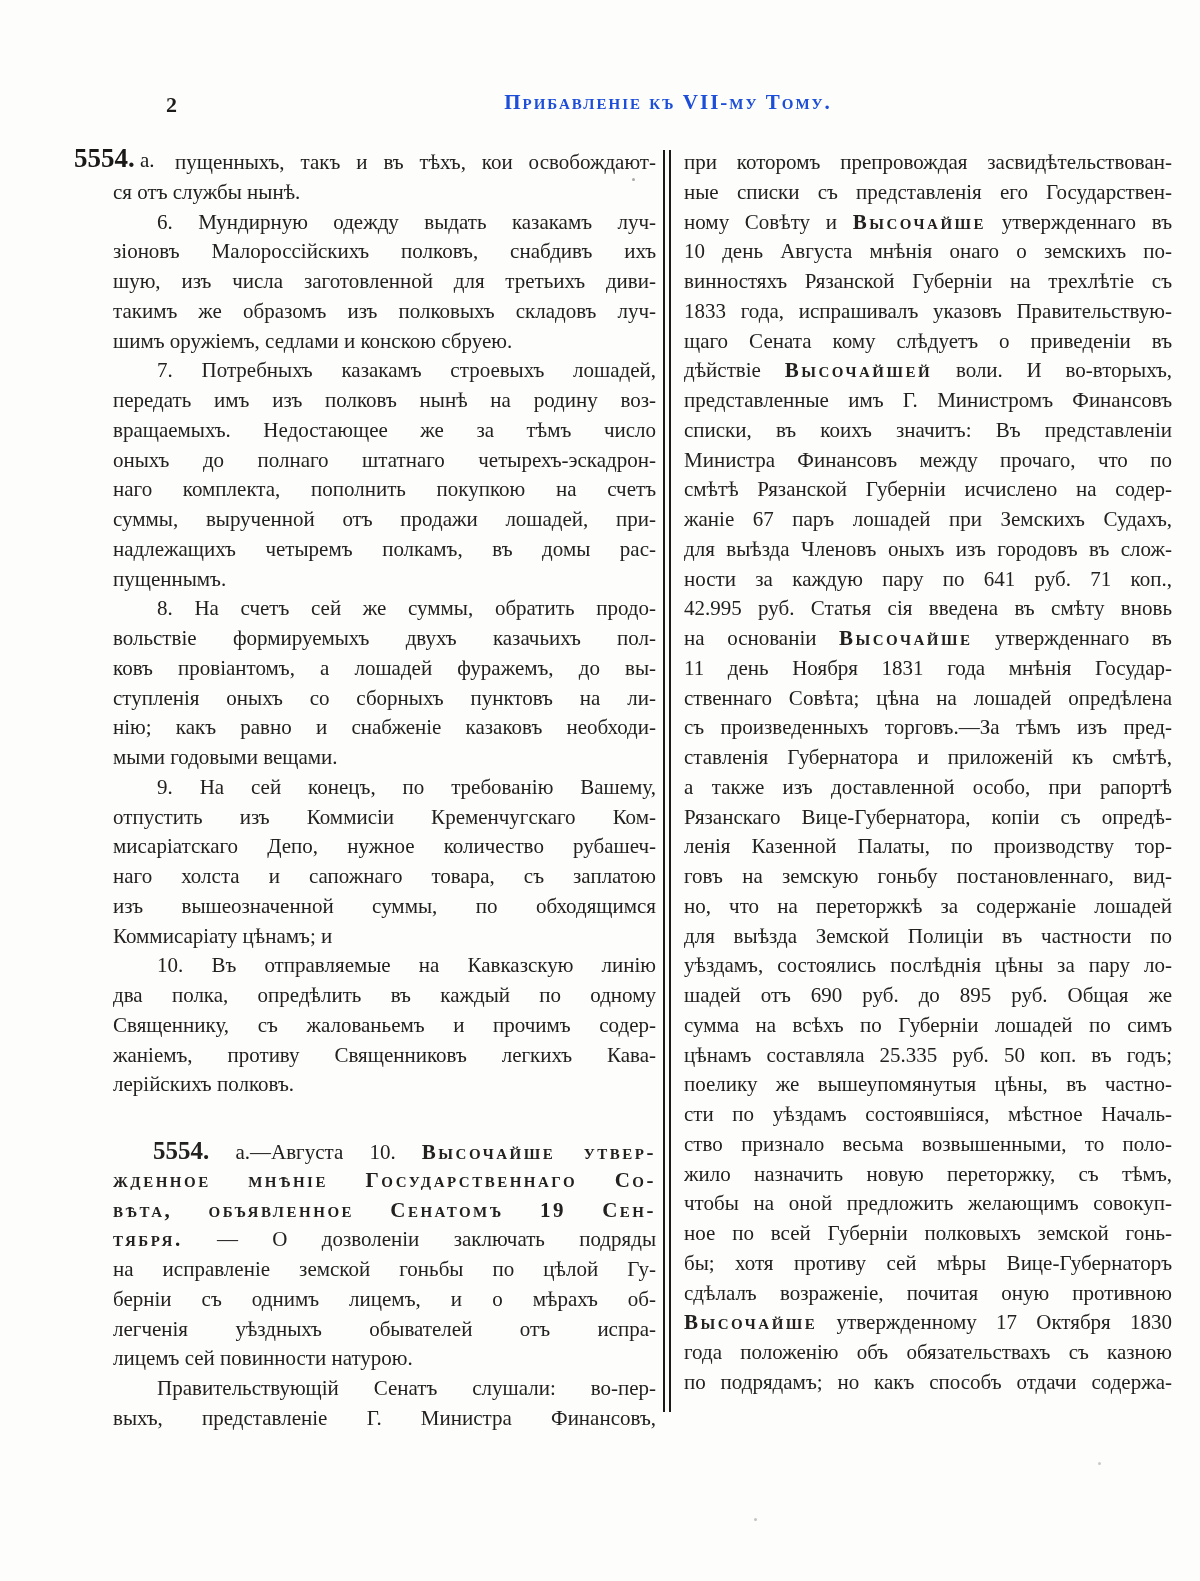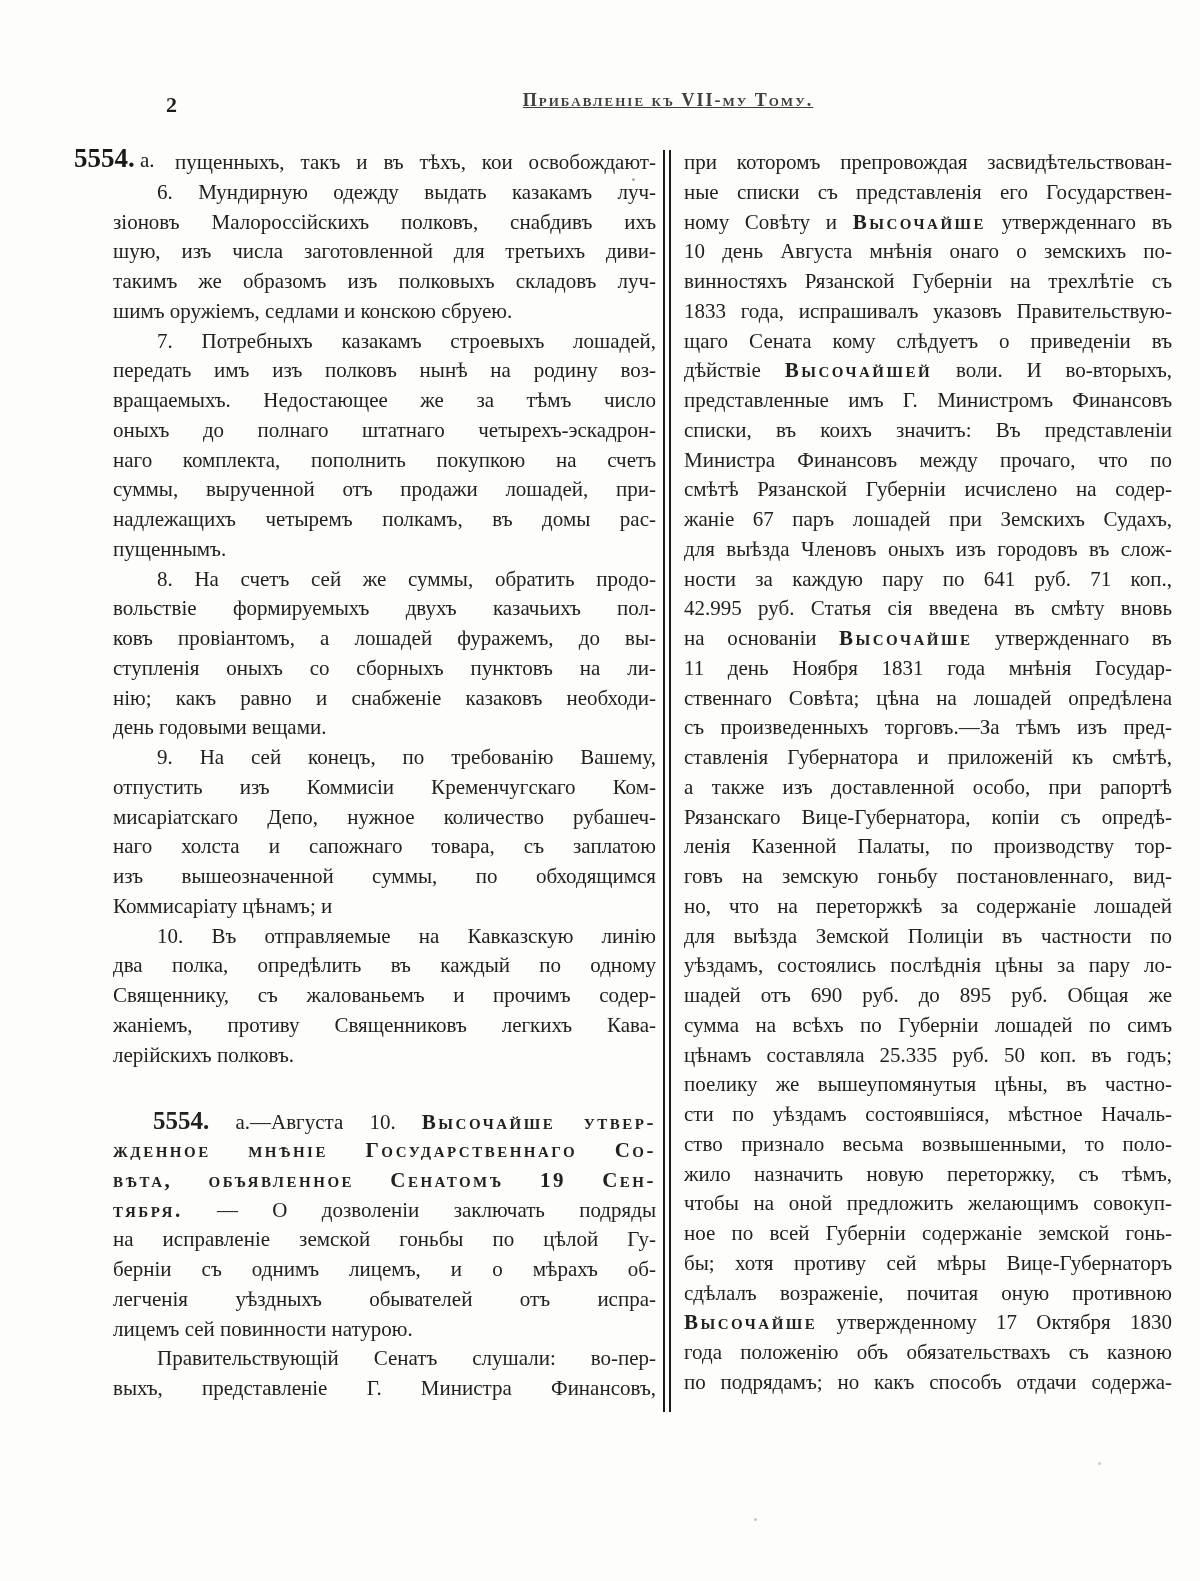--- a/index.html
+++ b/index.html
@@ -4,22 +4,22 @@
 <style>
   html,body{margin:0;padding:0;background:#fdfdfb;}
   .page{
     position:relative;width:1200px;height:1581px;background:#fdfdfb;
     font-family:"Liberation Serif","DejaVu Serif",serif;color:#232120;
     overflow:hidden;
   }
   .pagenum{position:absolute;left:166px;top:92px;font-size:22px;font-weight:bold;color:#1d1b1a;}
   .runhead{
     position:absolute;left:668px;top:90px;transform:translateX(-50%);
-    font-variant:small-caps;font-weight:bold;font-size:18px;letter-spacing:2px;
-    white-space:nowrap;color:#404040;text-decoration:underline;
+    font-variant:small-caps;font-weight:bold;font-size:21px;letter-spacing:2px;
+    white-space:nowrap;color:#1d4ed8;
   }
   .marginlab{position:absolute;left:74px;top:143px;white-space:nowrap;color:#1b1918;}
   .marginlab .num{font-weight:bold;font-size:27px;}
   .marginlab .suf{font-size:21px;}
   .col{position:absolute;top:148px;font-size:21px;line-height:29.76px;}
   #leftcol{left:113px;width:543px;}
   #rightcol{left:684px;width:488px;}
   .divider{
     position:absolute;left:663px;top:150px;height:1262px;width:4px;
     border-left:2px solid #1c1a19;border-right:2px solid #1c1a19;
@@ -38,39 +38,40 @@
 <div class="page">
 
   <div class="pagenum">2</div>
 
   <div class="runhead">Прибавленіе къ VII-му Тому.</div>
 
   <div class="marginlab"><span class="num">5554.</span><span class="suf"> а.</span></div>
 
   <div id="leftcol" class="col">
       <div class="tline" style="text-indent: 62px;"><span class="seg-p">пущенныхъ, такъ и въ тѣхъ, кои освобождают-</span></div>
+      <div class="tline end"><span class="seg-p">ся отъ службы нынѣ.</span></div>
       <div class="tline" style="text-indent: 44px;"><span class="seg-p">6. Мундирную одежду выдать казакамъ луч-</span></div>
       <div class="tline"><span class="seg-p">зіоновъ Малороссійскихъ полковъ, снабдивъ ихъ</span></div>
       <div class="tline"><span class="seg-p">шую, изъ числа заготовленной для третьихъ диви-</span></div>
       <div class="tline"><span class="seg-p">такимъ же образомъ изъ полковыхъ складовъ луч-</span></div>
       <div class="tline end"><span class="seg-p">шимъ оружіемъ, седлами и конскою сбруею.</span></div>
       <div class="tline" style="text-indent: 44px;"><span class="seg-p">7. Потребныхъ казакамъ строевыхъ лошадей,</span></div>
       <div class="tline"><span class="seg-p">передать имъ изъ полковъ нынѣ на родину воз-</span></div>
       <div class="tline"><span class="seg-p">вращаемыхъ. Недостающее же за тѣмъ число</span></div>
       <div class="tline"><span class="seg-p">оныхъ до полнаго штатнаго четырехъ-эскадрон-</span></div>
       <div class="tline"><span class="seg-p">наго комплекта, пополнить покупкою на счетъ</span></div>
       <div class="tline"><span class="seg-p">суммы, вырученной отъ продажи лошадей, при-</span></div>
       <div class="tline"><span class="seg-p">надлежащихъ четыремъ полкамъ, въ домы рас-</span></div>
       <div class="tline end"><span class="seg-p">пущеннымъ.</span></div>
       <div class="tline" style="text-indent: 44px;"><span class="seg-p">8. На счетъ сей же суммы, обратить продо-</span></div>
       <div class="tline"><span class="seg-p">вольствіе формируемыхъ двухъ казачьихъ пол-</span></div>
       <div class="tline"><span class="seg-p">ковъ провіантомъ, а лошадей фуражемъ, до вы-</span></div>
       <div class="tline"><span class="seg-p">ступленія оныхъ со сборныхъ пунктовъ на ли-</span></div>
       <div class="tline"><span class="seg-p">нію; какъ равно и снабженіе казаковъ необходи-</span></div>
-      <div class="tline end"><span class="seg-p">день годовыми вещами.</span></div>
+      <div class="tline end"><span class="seg-p">мыми годовыми вещами.</span></div>
       <div class="tline" style="text-indent: 44px;"><span class="seg-p">9. На сей конецъ, по требованію Вашему,</span></div>
       <div class="tline"><span class="seg-p">отпустить изъ Коммисіи Кременчугскаго Ком-</span></div>
       <div class="tline"><span class="seg-p">мисаріатскаго Депо, нужное количество рубашеч-</span></div>
       <div class="tline"><span class="seg-p">наго холста и сапожнаго товара, съ заплатою</span></div>
       <div class="tline"><span class="seg-p">изъ вышеозначенной суммы, по обходящимся</span></div>
       <div class="tline end"><span class="seg-p">Коммисаріату цѣнамъ; и</span></div>
       <div class="tline" style="text-indent: 44px;"><span class="seg-p">10. Въ отправляемые на Кавказскую линію</span></div>
       <div class="tline"><span class="seg-p">два полка, опредѣлить въ каждый по одному</span></div>
       <div class="tline"><span class="seg-p">Священнику, съ жалованьемъ и прочимъ содер-</span></div>
       <div class="tline"><span class="seg-p">жаніемъ, противу Священниковъ легкихъ Кава-</span></div>
@@ -119,21 +120,21 @@
       <div class="tline"><span class="seg-p">для выѣзда Земской Полиціи въ частности по</span></div>
       <div class="tline"><span class="seg-p">уѣздамъ, состоялись послѣднія цѣны за пару ло-</span></div>
       <div class="tline"><span class="seg-p">шадей отъ 690 руб. до 895 руб. Общая же</span></div>
       <div class="tline"><span class="seg-p">сумма на всѣхъ по Губерніи лошадей по симъ</span></div>
       <div class="tline"><span class="seg-p">цѣнамъ составляла 25.335 руб. 50 коп. въ годъ;</span></div>
       <div class="tline"><span class="seg-p">поелику же вышеупомянутыя цѣны, въ частно-</span></div>
       <div class="tline"><span class="seg-p">сти по уѣздамъ состоявшіяся, мѣстное Началь-</span></div>
       <div class="tline"><span class="seg-p">ство признало весьма возвышенными, то поло-</span></div>
       <div class="tline"><span class="seg-p">жило назначить новую переторжку, съ тѣмъ,</span></div>
       <div class="tline"><span class="seg-p">чтобы на оной предложить желающимъ совокуп-</span></div>
-      <div class="tline"><span class="seg-p">ное по всей Губерніи содержаніе земской гонь-</span></div>
+      <div class="tline"><span class="seg-p">ное по всей Губерніи полковыхъ земской гонь-</span></div>
       <div class="tline"><span class="seg-p">бы; хотя противу сей мѣры Вице-Губернаторъ</span></div>
       <div class="tline"><span class="seg-p">сдѣлалъ возраженіе, почитая оную противною</span></div>
       <div class="tline"><span class="seg-sc">Высочайше</span><span class="seg-p"> утвержденному 17 Октября 1830</span></div>
       <div class="tline"><span class="seg-p">года положенію объ обязательствахъ съ казною</span></div>
       <div class="tline"><span class="seg-p">по подрядамъ; но какъ способъ отдачи содержа-</span></div>
     </div>
 
   <div class="speck" style="left:632px;top:178px"></div>
   <div class="speck" style="left:754px;top:1518px;opacity:.35"></div>
   <div class="speck" style="left:1098px;top:1462px;opacity:.3"></div>

